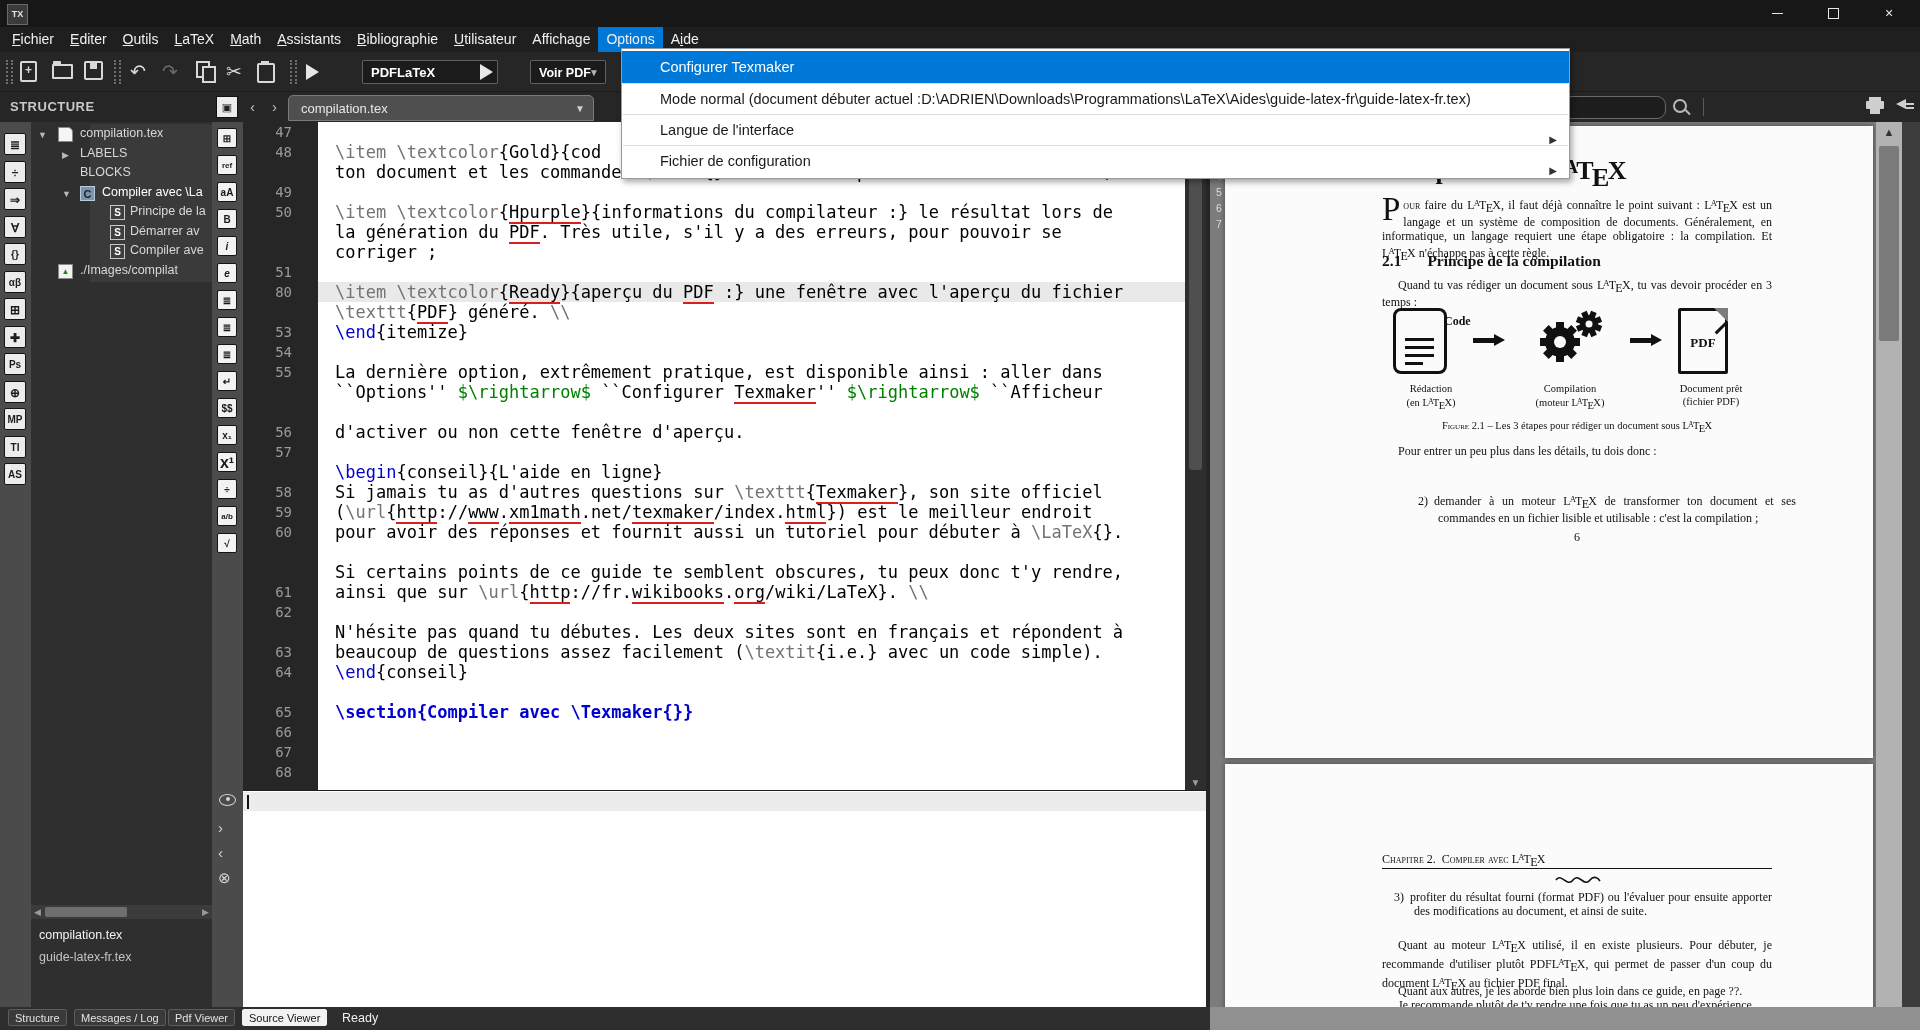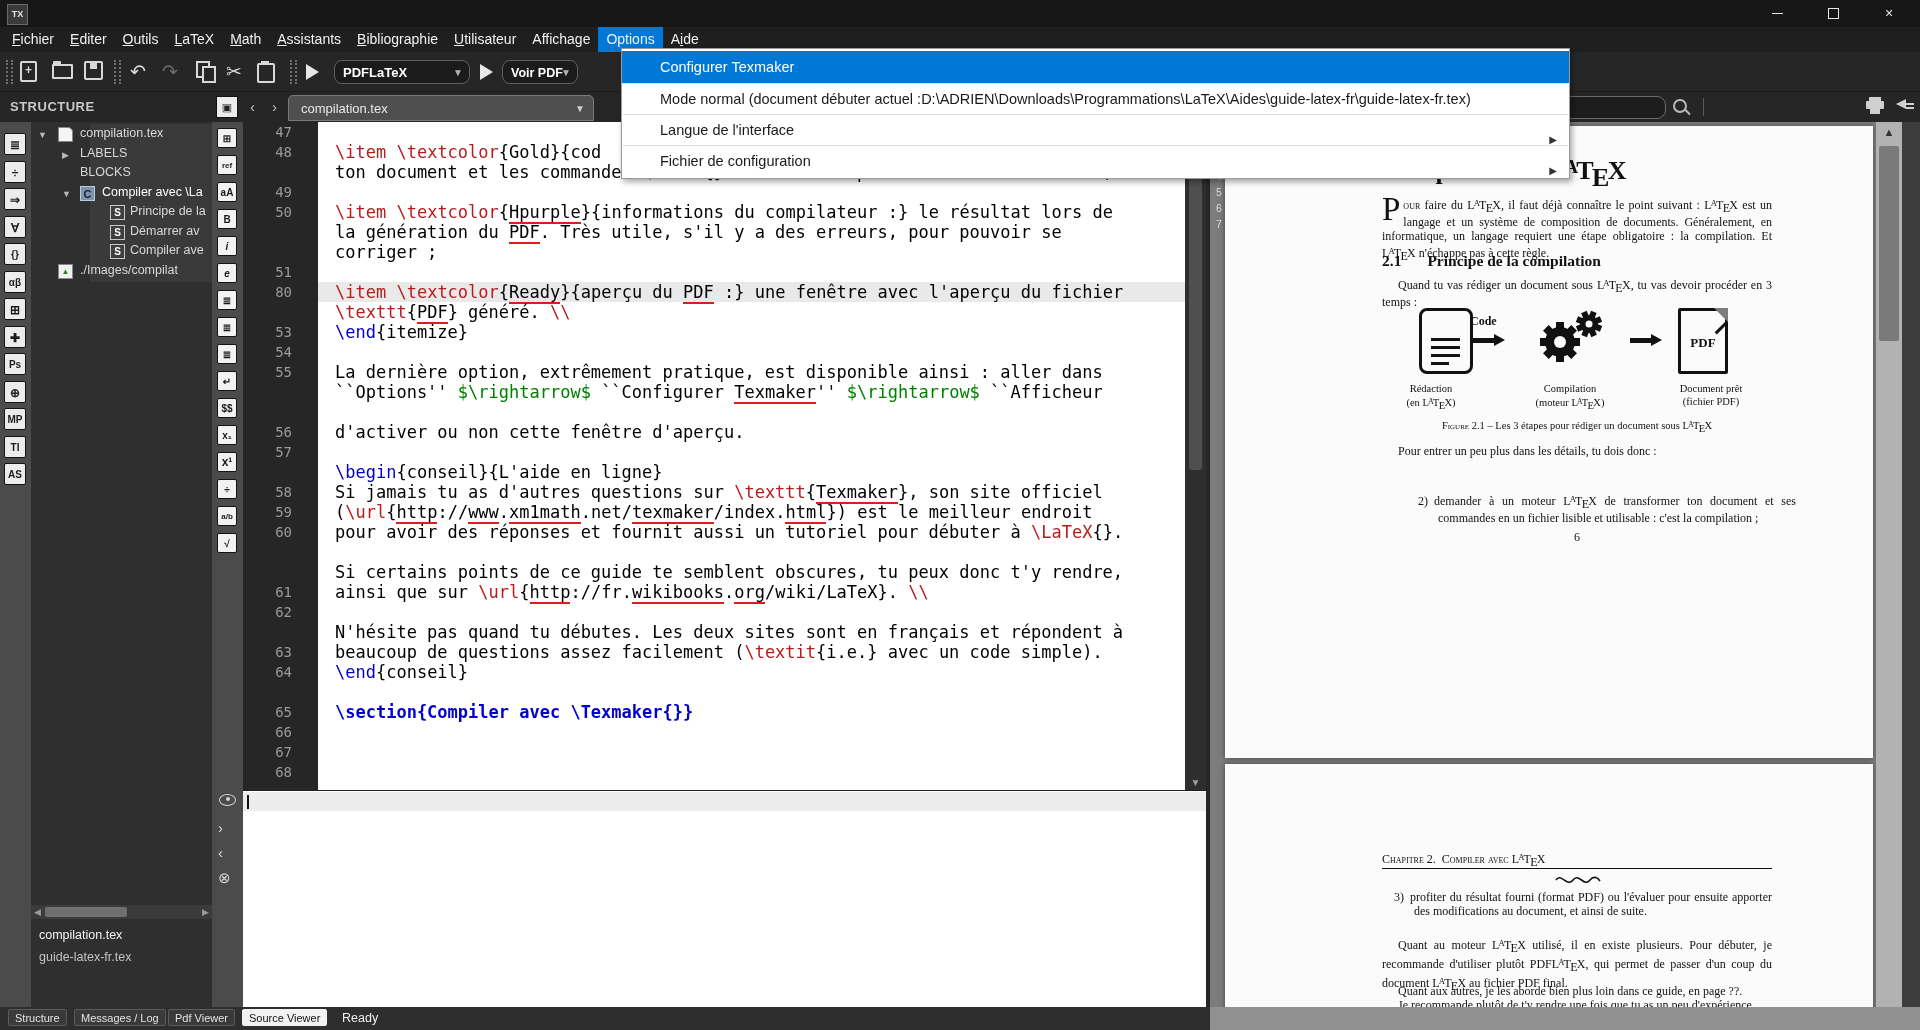--- a/index.html
+++ b/index.html
@@ -30,22 +30,22 @@
   .ifold-body{width:17px;height:11px;border:2px solid #d8d8d8;border-radius:1px;}
   .isave{width:15px;height:15px;border:2px solid #d8d8d8;border-radius:2px;}
   .isave div{width:7px;height:6px;background:#d8d8d8;margin:0 auto;}
   .iglyph{font-size:19px;color:#d8d8d8;line-height:22px;}
   .iglyph.dis{color:#6a6a6a;}
   .icopy1{width:10px;height:13px;border:2px solid #d8d8d8;background:#262626;}
   .icopy2{left:6px;top:5px;width:10px;height:13px;border:2px solid #d8d8d8;background:#262626;}
   .ipaste-top{left:5px;top:0;width:8px;height:4px;background:#d8d8d8;}
   .ipaste-body{left:1px;top:2px;width:14px;height:16px;border:2px solid #d8d8d8;border-radius:2px;background:#262626;}
   .run{top:12px;width:0;height:0;border-left:13px solid #e6e6e6;border-top:8px solid transparent;border-bottom:8px solid transparent;}
-  .combo{top:8px;height:24px;background:#1b1b1b;border:1px solid #5f5f5f;border-radius:8px;color:#fff;
-         font-size:13px;font-weight:bold;line-height:24px;padding-left:8px;box-sizing:border-box;}
+  .combo{top:8px;height:24px;background:#1b1b1b;border:1px solid #5f5f5f;border-radius:1px;color:#fff;
+         font-size:13px;font-weight:bold;line-height:24px;padding-left:8px;box-sizing:border-box;margin-left:28px;}
   .combo .arr{position:absolute;right:6px;top:0;color:#b5b5b5;font-size:10px;}
 
   
   #row2{left:0;top:92px;width:1920px;height:30px;background:#262626;}
   #structure-title{left:10px;top:0;line-height:30px;color:#c9c9c9;font-size:13px;font-weight:bold;letter-spacing:.5px;}
   .nav-chev{top:0;color:#c0c0c0;font-size:15px;line-height:30px;}
   #doc-tab{left:288px;top:3px;width:306px;height:26px;background:#4f4f4f;border:1px solid #7a7a7a;
            border-radius:5px 5px 0 0;color:#e8e8e8;font-size:13px;line-height:26px;padding-left:12px;box-sizing:border-box;}
   #doc-tab .arr{position:absolute;right:8px;color:#cfcfcf;font-size:10px;}
   #row2-icon{left:216px;top:4px;width:20px;height:20px;background:#ececec;border:1px solid #111;
@@ -90,21 +90,21 @@
 
   
   #gutter{left:243px;top:122px;width:75px;height:668px;background:#262626;overflow:hidden;}
   .gut-row{height:20px;line-height:20px;text-align:right;padding-right:26px;color:#9a9a9a;
            font-family:"DejaVu Sans Mono",monospace;font-size:14px;}
   #code-area{left:318px;top:122px;width:867px;height:668px;background:#ffffff;overflow:hidden;}
   .code-row{height:20px;line-height:20px;padding-left:17px;white-space:pre;
             font-family:"DejaVu Sans Mono",monospace;font-size:17px;}
   .code-row.hl{background:#e9e9e9;}
   .tk-t{color:#000;}
-  .tk-c{color:#b91c1c;}
+  .tk-c{color:#737373;}
   .tk-b{color:#0000d0;}
   .tk-bb{color:#0000d0;font-weight:bold;}
   .tk-m{color:#008000;}
   .tk-u{color:#000;border-bottom:2px solid #d81f1f;}
   #ed-scroll{left:1185px;top:122px;width:21px;height:668px;background:#2e2e2e;}
   #ed-scroll .thumb{position:absolute;left:4px;top:18px;width:13px;height:330px;background:#4f4f4f;border-radius:3px;}
   #ed-scroll .ar{position:absolute;left:0;width:21px;color:#9a9a9a;font-size:10px;text-align:center;}
 
   
   #log-panel{left:243px;top:790px;width:963px;height:217px;background:#ffffff;border-top:1px solid #1f1f1f;box-sizing:border-box;}
@@ -299,21 +299,21 @@
       <div class="a ed-tool" style="top: 60px; font-size: 10px;">aA</div>
       <div class="a ed-tool" style="top: 87px; font-size: 10px;">B</div>
       <div class="a ed-tool" style="top: 114px; font-size: 10px; font-style: italic;">i</div>
       <div class="a ed-tool" style="top: 141px; font-size: 10px; font-style: italic;">e</div>
       <div class="a ed-tool" style="top: 168px; font-size: 10px;">≣</div>
       <div class="a ed-tool" style="top: 195px; font-size: 10px;">≣</div>
       <div class="a ed-tool" style="top: 222px; font-size: 10px;">≣</div>
       <div class="a ed-tool" style="top: 249px; font-size: 10px;">↵</div>
       <div class="a ed-tool" style="top: 276px; font-size: 10px;">$$</div>
       <div class="a ed-tool" style="top: 303px; font-size: 10px;">x₁</div>
-      <div class="a ed-tool" style="top: 330px; font-size: 12px;">x¹</div>
+      <div class="a ed-tool" style="top: 330px; font-size: 16px;">x¹</div>
       <div class="a ed-tool" style="top: 357px; font-size: 10px;">÷</div>
       <div class="a ed-tool" style="top: 384px; font-size: 8px;">a/b</div>
       <div class="a ed-tool" style="top: 411px; font-size: 10px;">√</div>
       <div class="a eye" style="top: 672px; left: 7px;">
         <div></div>
       </div>
       <div class="a log-ctl" style="top: 697px;">›</div>
       <div class="a log-ctl" style="top: 722px;">‹</div>
       <div class="a log-ctl" style="top: 747px;">⊗</div>
     </div>
@@ -409,21 +409,21 @@
     <div class="a page pg" id="page1">
       <div class="a tex" id="chapter-title">Compiler avec L<span class="lA">A</span>T<span class="lE">E</span>X</div>
       <div class="a pdf-body" style="left:157px;top:70px;width:390px;">
         <span class="dropcap">P</span><span class="sc">our</span><span class="tex"> faire du L<span class="lA">A</span>T<span class="lE">E</span>X, il faut déjà connaître le point suivant : L<span class="lA">A</span>T<span class="lE">E</span>X est un langage et un système de composition de documents. Généralement, en informatique, un langage requiert une étape obligatoire : la compilation. Et L<span class="lA">A</span>T<span class="lE">E</span>X n'échappe pas à cette règle.</span>
       </div>
       <div class="a" id="sec-head">
         <span>2.1</span><span class="tex" style="margin:0;">Principe de la compilation</span>
       </div>
       <div class="a pdf-body indent tex" style="left:157px;top:150px;width:390px;">Quand tu vas rédiger un document sous L<span class="lA">A</span>T<span class="lE">E</span>X, tu vas devoir procéder en 3 temps :</div>
 
-      <div class="a fig-icon" style="left:194px;top:182px;width:52px;height:66px;padding-left:48px;">
+      <div class="a fig-icon" style="left:168px;top:182px;width:52px;height:66px;padding-left:48px;">
         <div style="text-align:center;font-weight:bold;font-size:12px;margin-top:3px;">Code</div>
         <div class="fig-line" style="top:27px;"></div>
           <div class="fig-line" style="top:35px;"></div>
           <div class="fig-line" style="top:43px;"></div>
           <div class="fig-line" style="top:51px;width:18px;"></div>
       </div>
       <div class="a fig-arrow" style="left:248px;top:208px;">
           <div class="bar"></div>
           <div class="tip"></div>
         </div>

